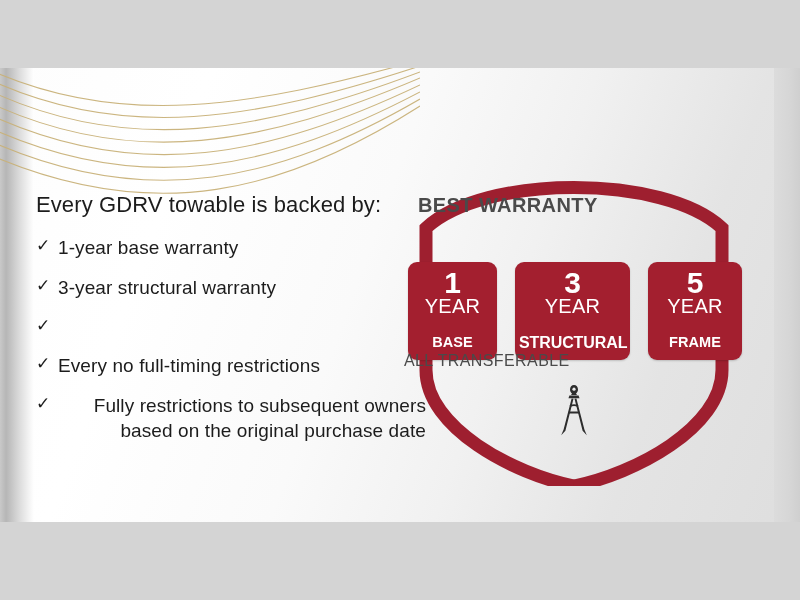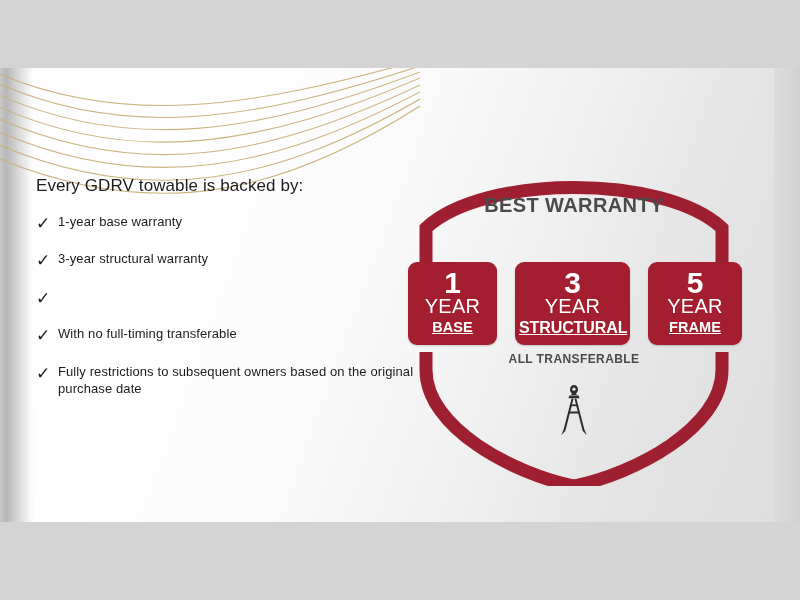--- a/index.html
+++ b/index.html
@@ -50,58 +50,58 @@
   }
 
   
   .copy {
     position: absolute;
     left: 36px; top: 108px;
     width: 390px;
     color: #1c1c1c;
   }
   .headline {
-    font-size: 17px;
+    font-size: 22px;
     font-weight: 400;
     letter-spacing: .1px;
-    margin: 0 0 17px 0;
+    margin: 16px 0 17px 0;
     white-space: nowrap;
   }
   .bullet {
     display: flex;
     align-items: flex-start;
     margin-bottom: 15px;
   }
   .bullet .tick {
     flex: 0 0 auto;
     width: 22px;
     font-size: 17px;
     line-height: 1.32;
     color: #1c1c1c;
   }
   .bullet .btext {
-    font-size: 13px;
+    font-size: 19px;
     line-height: 1.32;
     font-weight: 400;
     letter-spacing: .1px;
+    text-align: right;
   }
 
   
   #badge {
     position: absolute;
     left: 404px; top: 88px;
     width: 340px; height: 330px;
   }
   #badge svg { display:block; }
 
   .badge-title {
     position: absolute;
-    left: 0; top: 38px;
+    left: 14px; top: 38px;
     width: 340px;
-    text-align: center;
     color: #4a4a4a;
     pointer-events: none;
   }
   .badge-title .l1 {
     display: block;
     font-size: 20px;
     font-weight: 700;
     letter-spacing: .4px;
   }
   .badge-title .l2 {
@@ -143,33 +143,32 @@
     font-weight: 400;
     line-height: 1;
     letter-spacing: .3px;
     margin-top: -1px;
   }
   .tile .sub {
     display: block;
     font-size: 14.5px;
     font-weight: 700;
     line-height: 1.15;
-    margin-top: 3px;
+    margin-top: 18px;
     letter-spacing: .1px;
-    text-decoration: underline;
   }
   .tile.w2 .sub { font-size: 16px; letter-spacing: -.1px; }
 
   .transferable {
     position: absolute;
     left: 0; top: 196px;
     width: 340px;
-    text-align: center;
-    font-size: 12px;
-    font-weight: 700;
+    text-align: left;
+    font-size: 16px;
+    font-weight: 400;
     letter-spacing: .4px;
     color: #4a4a4a;
     pointer-events: none;
   }
 
   .compass {
     position: absolute;
     left: 150px; top: 228px;
     width: 40px; height: 52px;
   }
@@ -217,21 +216,21 @@
       </div>
       <div class="bullet">
         <span class="tick">✓</span>
         <span class="btext">3-year structural warranty</span>
       </div>
       <div class="bullet">
         <span class="tick">✓</span>
       </div>
       <div class="bullet">
         <span class="tick">✓</span>
-        <span class="btext">With no full-timing transferable</span>
+        <span class="btext">Every no full-timing restrictions</span>
       </div>
       <div class="bullet">
         <span class="tick">✓</span>
         <span class="btext">Fully restrictions to subsequent owners based on the original purchase date</span>
       </div>
     </div>
 
     <div id="badge">
 
       <svg width="340" height="330" viewBox="0 0 340 330">

